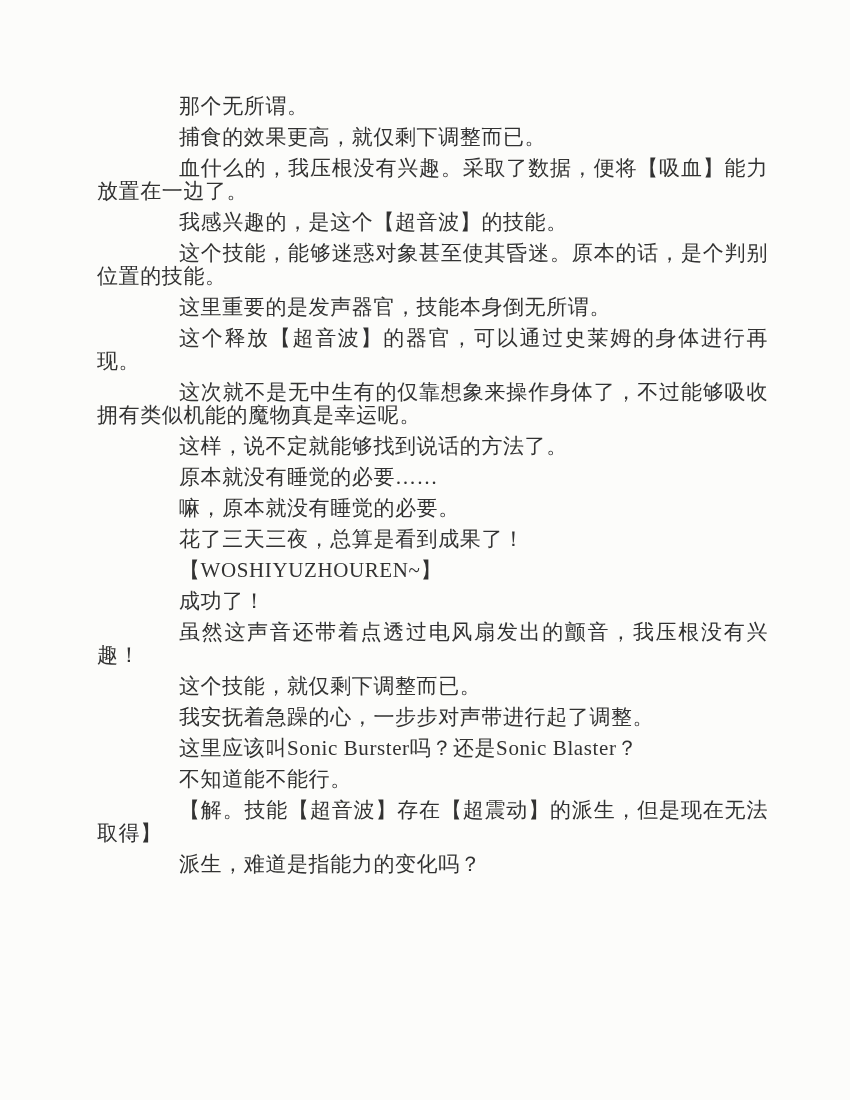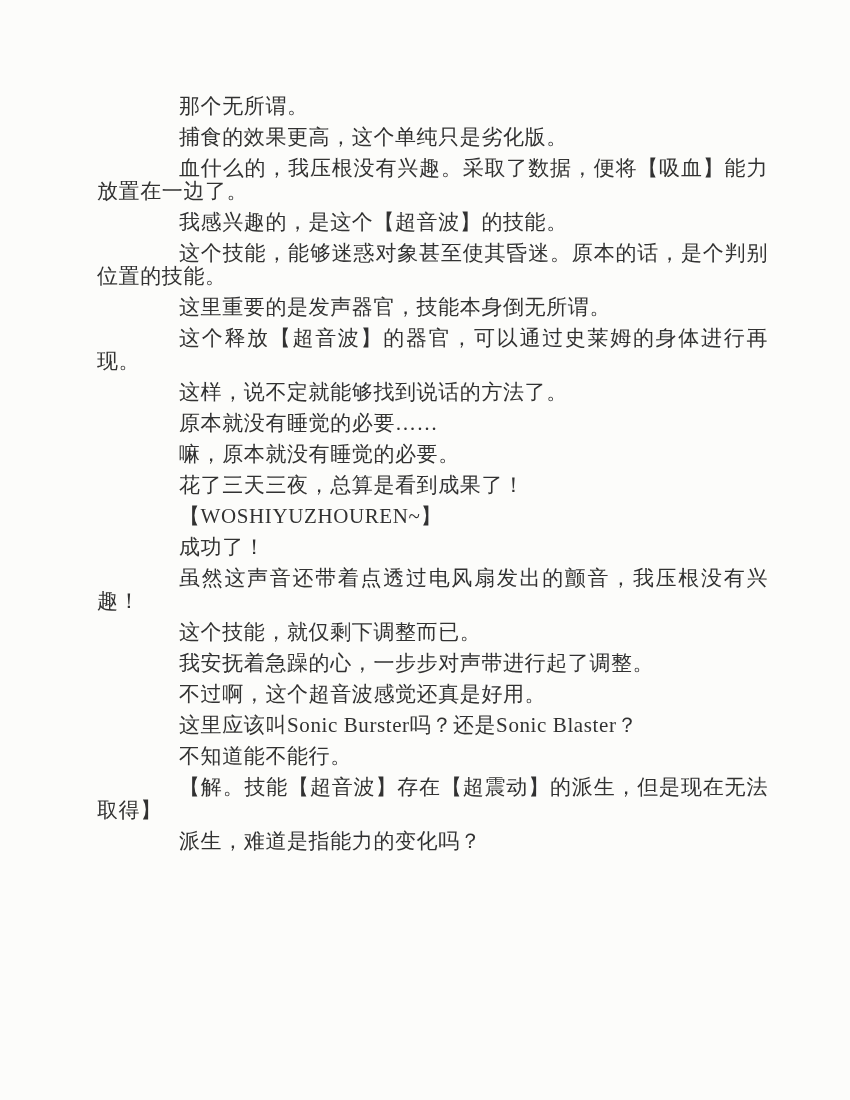--- a/index.html
+++ b/index.html
@@ -35,34 +35,34 @@
     text-indent: 82px;
     word-break: break-word;
   }
 </style>
 </head>
 <body>
 
 <main class="page">
   <section class="text-block">
       <p>那个无所谓。</p>
-      <p>捕食的效果更高，这个单纯只是劣化版。</p>
+      <p>捕食的效果更高，就仅剩下调整而已。</p>
       <p>血什么的，我压根没有兴趣。采取了数据，便将【吸血】能力放置在一边了。</p>
       <p>我感兴趣的，是这个【超音波】的技能。</p>
       <p>这个技能，能够迷惑对象甚至使其昏迷。原本的话，是个判别位置的技能。</p>
       <p>这里重要的是发声器官，技能本身倒无所谓。</p>
       <p>这个释放【超音波】的器官，可以通过史莱姆的身体进行再现。</p>
+      <p>这次就不是无中生有的仅靠想象来操作身体了，不过能够吸收拥有类似机能的魔物真是幸运呢。</p>
       <p>这样，说不定就能够找到说话的方法了。</p>
       <p>原本就没有睡觉的必要……</p>
       <p>嘛，原本就没有睡觉的必要。</p>
       <p>花了三天三夜，总算是看到成果了！</p>
       <p>【WOSHIYUZHOUREN~】</p>
       <p>成功了！</p>
       <p>虽然这声音还带着点透过电风扇发出的颤音，我压根没有兴趣！</p>
       <p>这个技能，就仅剩下调整而已。</p>
       <p>我安抚着急躁的心，一步步对声带进行起了调整。</p>
-      <p>不过啊，这个超音波感觉还真是好用。</p>
       <p>这里应该叫Sonic Burster吗？还是Sonic Blaster？</p>
       <p>不知道能不能行。</p>
       <p>【解。技能【超音波】存在【超震动】的派生，但是现在无法取得】</p>
       <p>派生，难道是指能力的变化吗？</p>
     </section>
 </main>
 
 </body></html>

